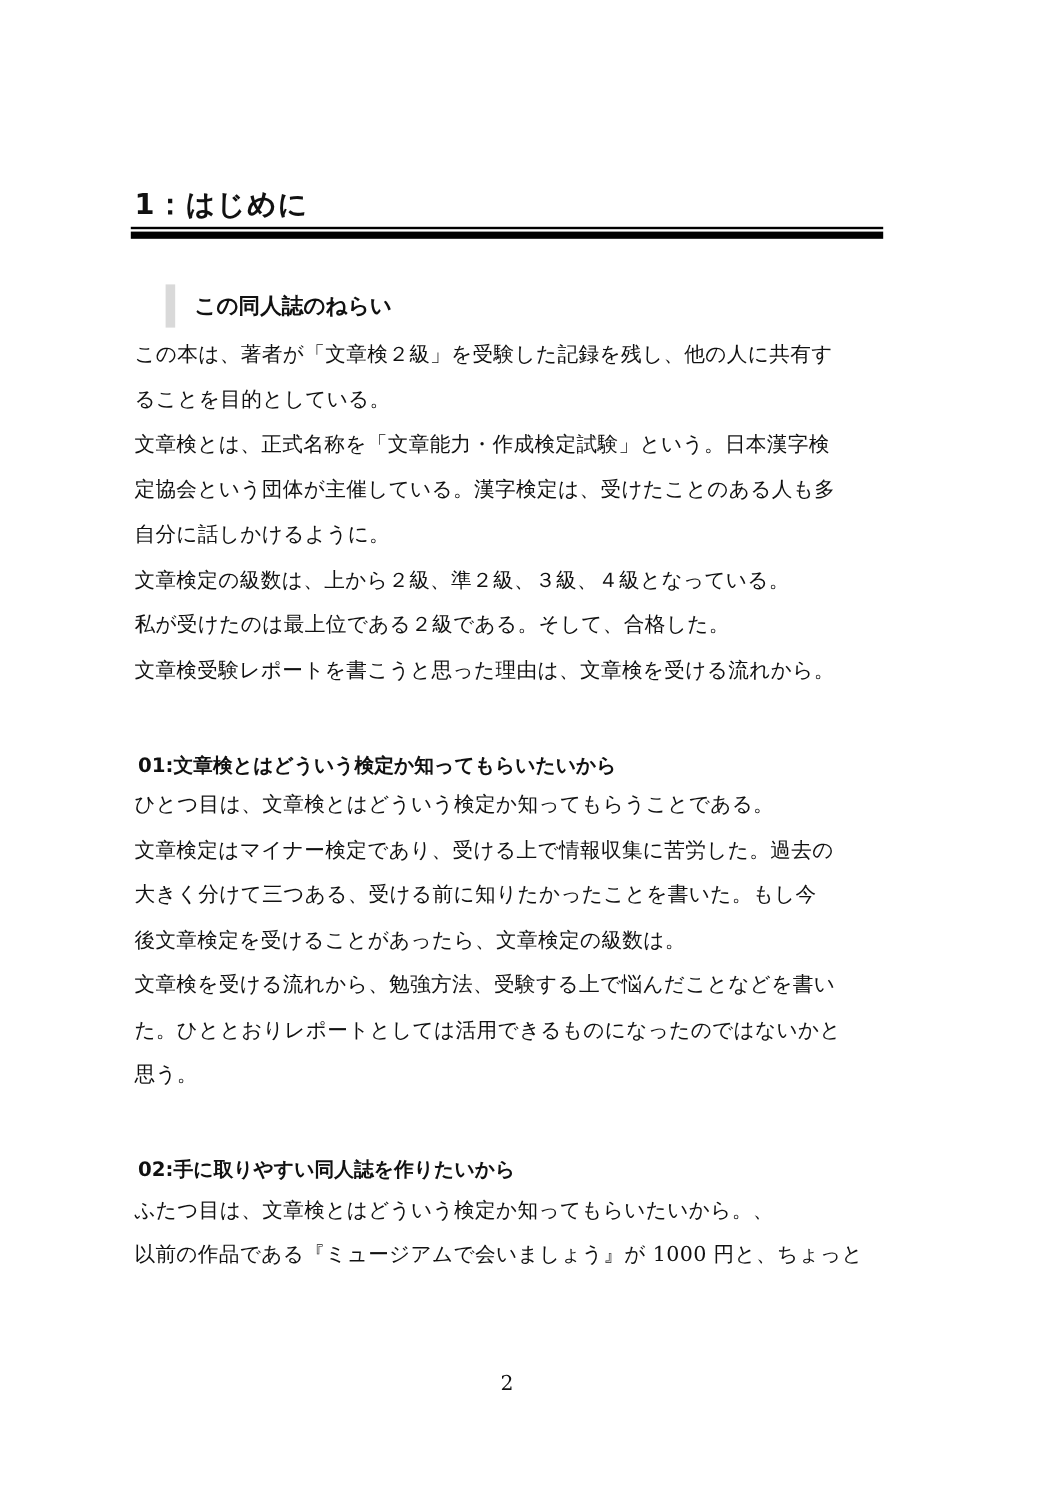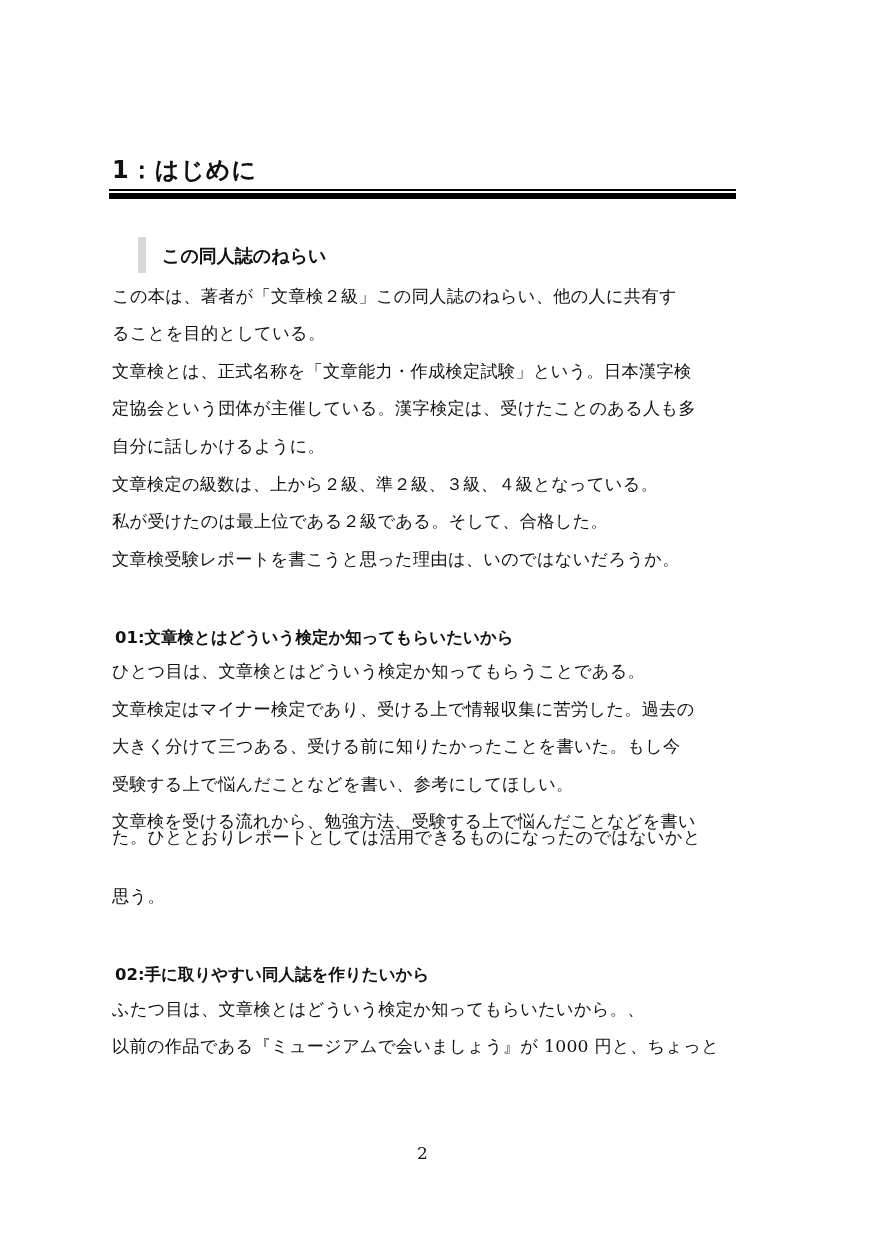--- a/index.html
+++ b/index.html
@@ -27,36 +27,36 @@
 
   <h1 class="chapter-title">1：はじめに</h1>
   <div class="rule-thin"></div>
   <div class="rule-thick"></div>
 
   <div class="section-head">
     <div class="section-bar"></div>
     <h2 class="section-title">この同人誌のねらい</h2>
   </div>
 
-  <p class="para" style="top:278px">この本は、著者が「文章検２級」この同人誌のねらい、他の人に共有す</p>
+  <p class="para" style="top:278px">この本は、著者が「文章検２級」を受験した記録を残し、他の人に共有す</p>
   <p class="para" style="top:315px">ることを目的としている。</p>
   <p class="para" style="top:353px">文章検とは、正式名称を「文章能力・作成検定試験」という。日本漢字検</p>
   <p class="para" style="top:390px">定協会という団体が主催している。漢字検定は、受けたことのある人も多</p>
   <p class="para" style="top:428px">自分に話しかけるように。</p>
   <p class="para" style="top:466px">文章検定の級数は、上から２級、準２級、３級、４級となっている。</p>
   <p class="para" style="top:503px">私が受けたのは最上位である２級である。そして、合格した。</p>
-  <p class="para" style="top:541px">文章検受験レポートを書こうと思った理由は、いのではないだろうか。</p>
+  <p class="para" style="top:541px">文章検受験レポートを書こうと思った理由は、文章検を受ける流れから。</p>
 
   <h3 class="sub-head" style="top:622px">01:文章検とはどういう検定か知ってもらいたいから</h3>
   <p class="para" style="top:653px">ひとつ目は、文章検とはどういう検定か知ってもらうことである。</p>
   <p class="para" style="top:691px">文章検定はマイナー検定であり、受ける上で情報収集に苦労した。過去の</p>
   <p class="para" style="top:728px">大きく分けて三つある、受ける前に知りたかったことを書いた。もし今</p>
-  <p class="para" style="top:766px">受験する上で悩んだことなどを書い、参考にしてほしい。</p>
+  <p class="para" style="top:766px">後文章検定を受けることがあったら、文章検定の級数は。</p>
   <p class="para" style="top:803px">文章検を受ける流れから、勉強方法、受験する上で悩んだことなどを書い</p>
-  <p class="para" style="top:819px">た。ひととおりレポートとしては活用できるものになったのではないかと</p>
+  <p class="para" style="top:841px">た。ひととおりレポートとしては活用できるものになったのではないかと</p>
   <p class="para" style="top:878px">思う。</p>
 
   <h3 class="sub-head" style="top:959px">02:手に取りやすい同人誌を作りたいから</h3>
   <p class="para" style="top:991px">ふたつ目は、文章検とはどういう検定か知ってもらいたいから。、</p>
   <p class="para" style="top:1028px">以前の作品である『ミュージアムで会いましょう』が 1000 円と、ちょっと</p>
 
   <div class="page-number">2</div>
 </div>
 
 </body></html>

